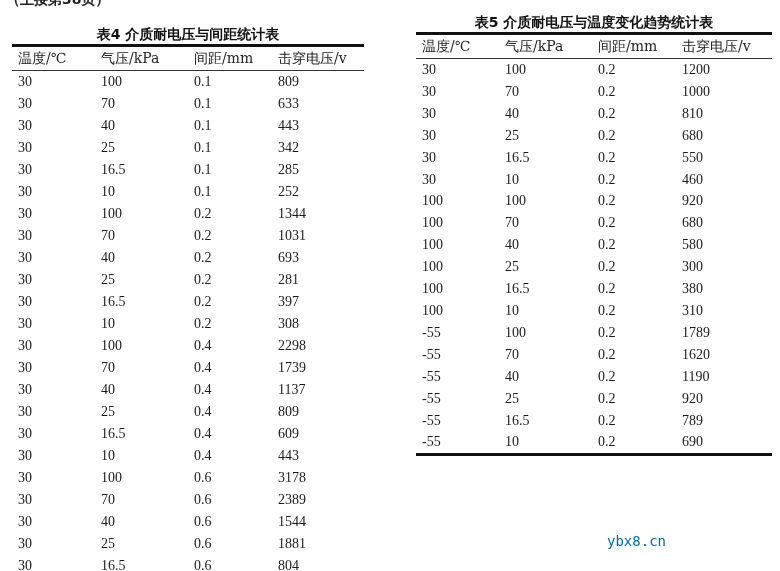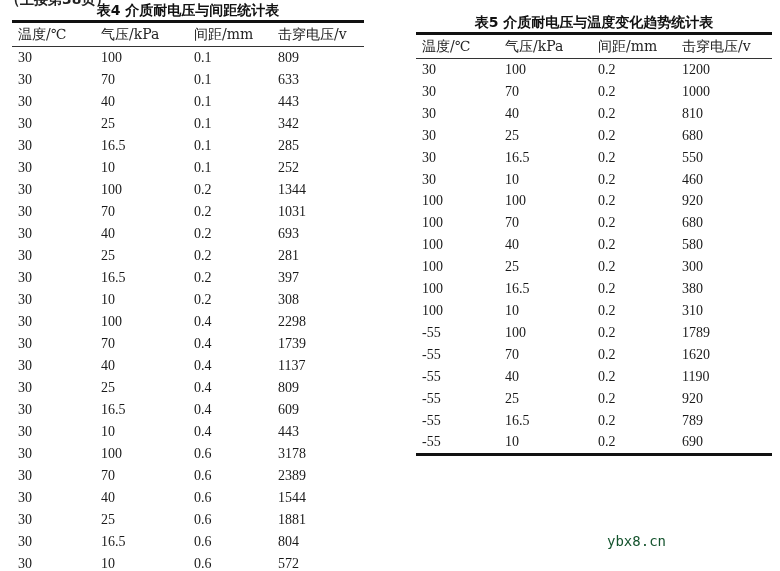--- a/index.html
+++ b/index.html
@@ -5,34 +5,34 @@
   html, body { margin:0; padding:0; background:#ffffff; }
   body { width:780px; height:571px; position:relative; overflow:hidden;
          font-family:"Liberation Serif", "DejaVu Serif", serif; color:#1a1a1a; }
   .cont { position:absolute; left:6px; top:-9px; font-size:14px; font-weight:bold;
           font-family:"DejaVu Sans", sans-serif; color:#222; }
   .table-block { position:absolute; }
   #t4 { left:12px; top:0; width:352px; }
   #t5 { left:416px; top:0; width:356px; }
   .caption { text-align:center; font-weight:bold; font-size:14px;
              font-family:"DejaVu Sans", sans-serif; color:#111; height:20px; line-height:20px; }
-  #t4 .caption { margin-top:0; }
+  #t4 .caption { margin-top:24px; }
   #t5 .caption { margin-top:12px; }
   table { border-collapse:collapse; width:100%; font-size:14px; }
   thead tr { border-top:3px solid #111; border-bottom:1.5px solid #333; }
   thead th { font-weight:normal; text-align:left; padding:0; height:23px;
              font-family:"DejaVu Serif", serif; font-size:14px; color:#222; }
   tbody td { padding:0; height:22px; line-height:22px; text-align:left; }
   tbody tr:last-child { border-bottom:3px solid #111; }
   #t5 tbody td { height:21.9px; line-height:21.9px; }
   .c1 { width:83px; padding-left:6px !important; }
   .c2 { width:93px; }
   .c3 { width:84px; }
   .wm { position:absolute; right:114px; bottom:22px; font-family:"DejaVu Sans Mono", monospace;
-        font-size:14px; color:#14532d; }
+        font-size:14px; color:#0369a1; }
 </style>
 </head>
 <body>
 
 <div class="cont">（上接第38页）</div>
 
 <div class="table-block" id="t4">
   <div class="caption">表4  介质耐电压与间距统计表</div>
   <table>
     <thead>

